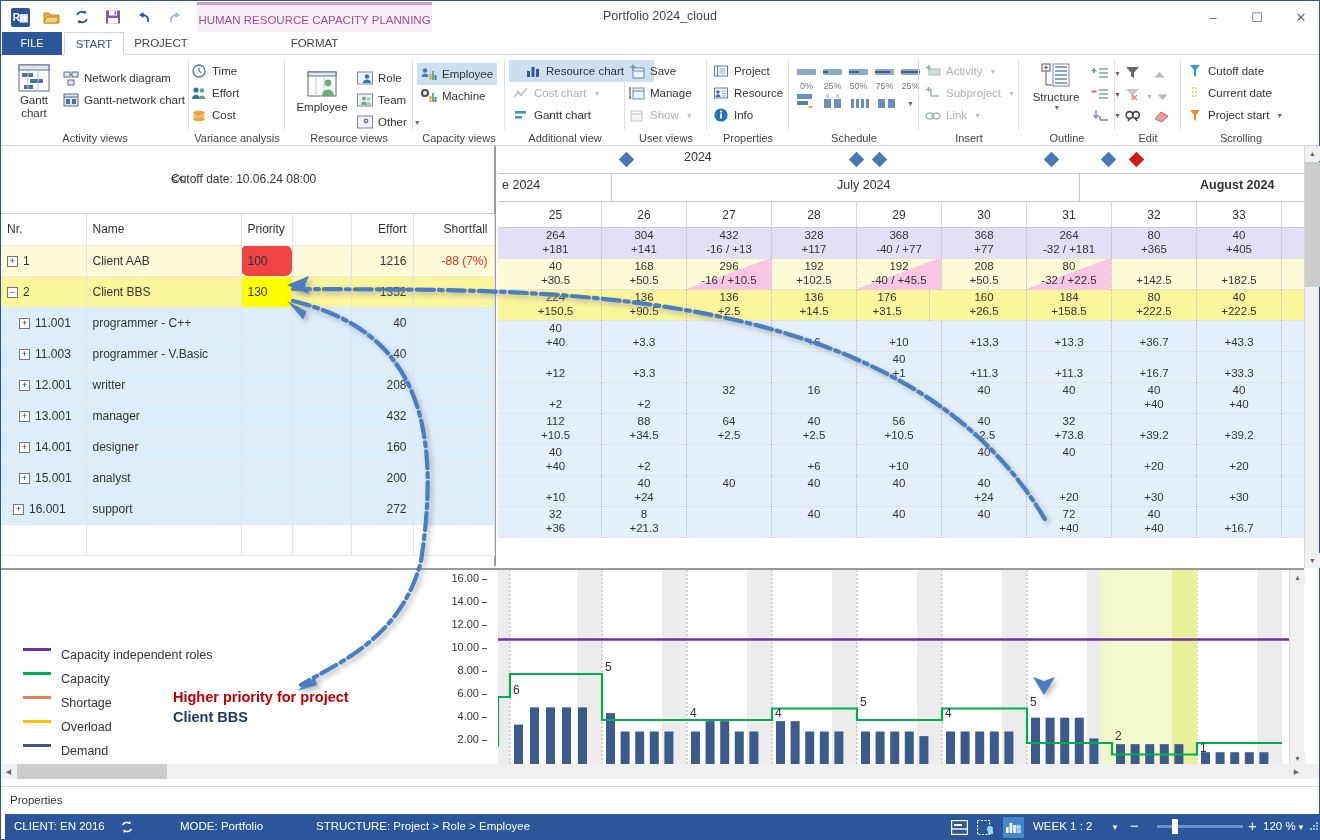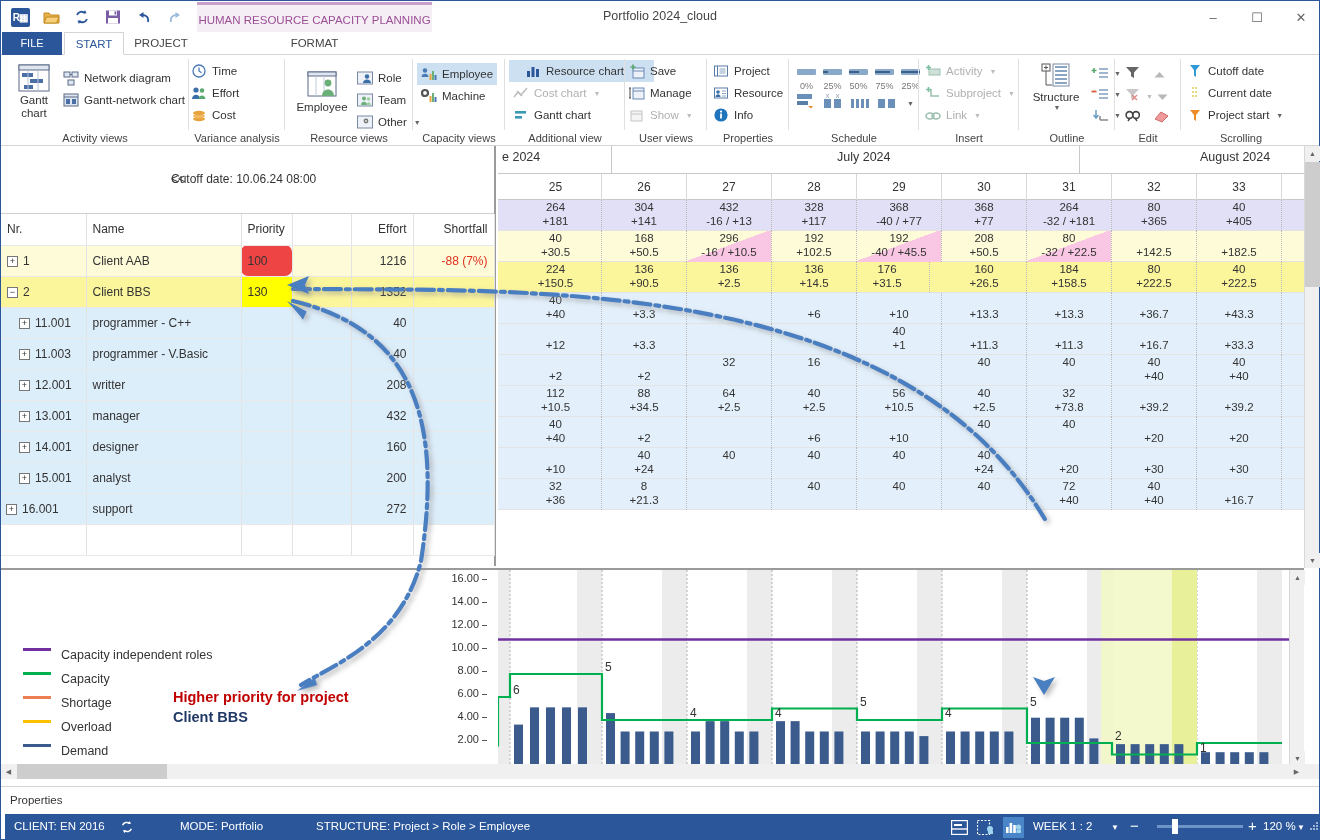--- a/index.html
+++ b/index.html
@@ -824,47 +824,56 @@
         </tr>
         <tr class="rowC">
           <td style="padding-left:18px"><span class="expander">+</span><span>15.001</span></td>
           <td>analyst</td>
           <td></td>
           <td></td>
           <td class="num">200</td>
           <td class="num"></td>
         </tr>
         <tr class="rowC">
-          <td style="padding-left:5px"><span class="expander">+</span><span>16.001</span></td>
+          <td style="padding-left:12px"><span class="expander">+</span><span>16.001</span></td>
           <td>support</td>
           <td></td>
           <td></td>
           <td class="num">272</td>
           <td class="num"></td>
         </tr>
         <tr>
           <td></td>
               <td></td>
               <td></td>
               <td></td>
               <td></td>
               <td></td>
         </tr>
       </tbody>
         </table>
     </div>
 
     <div class="rightpane">
+      <div class="tl-year">
+        <div class="ylabel" style="left:186px;">2024</div>
+        <div class="diamond" style="left:123px;background:#4a78b5;"></div>
+        <div class="diamond" style="left:353px;background:#4a78b5;"></div>
+        <div class="diamond" style="left:376px;background:#4a78b5;"></div>
+        <div class="diamond" style="left:548px;background:#4a78b5;"></div>
+        <div class="diamond" style="left:605px;background:#4a78b5;"></div>
+        <div class="diamond" style="left:633px;background:#d11a1a;"></div>
+      </div>
 
       <div class="tl-month">
         <div class="mlabel" style="left:4px;">e 2024</div>
         <div class="mdiv" style="left:113px;"></div>
         <div class="mlabel" style="left:339px;">July 2024</div>
         <div class="mdiv" style="left:581px;"></div>
-        <div class="mlabel" style="left:702px;">August 2024</div>
+        <div class="mlabel" style="left:702px;font-weight:bold;">August 2024</div>
       </div>
 
       <div class="tl-week">
         <div class="wk" style="left:12px;width:92px;">25</div>
         <div class="wk" style="left:104px;width:85px;">26</div>
         <div class="wk" style="left:189px;width:85px;">27</div>
         <div class="wk" style="left:274px;width:85px;">28</div>
         <div class="wk" style="left:359px;width:85px;">29</div>
         <div class="wk" style="left:444px;width:85px;">30</div>
         <div class="wk" style="left:529px;width:85px;">31</div>

